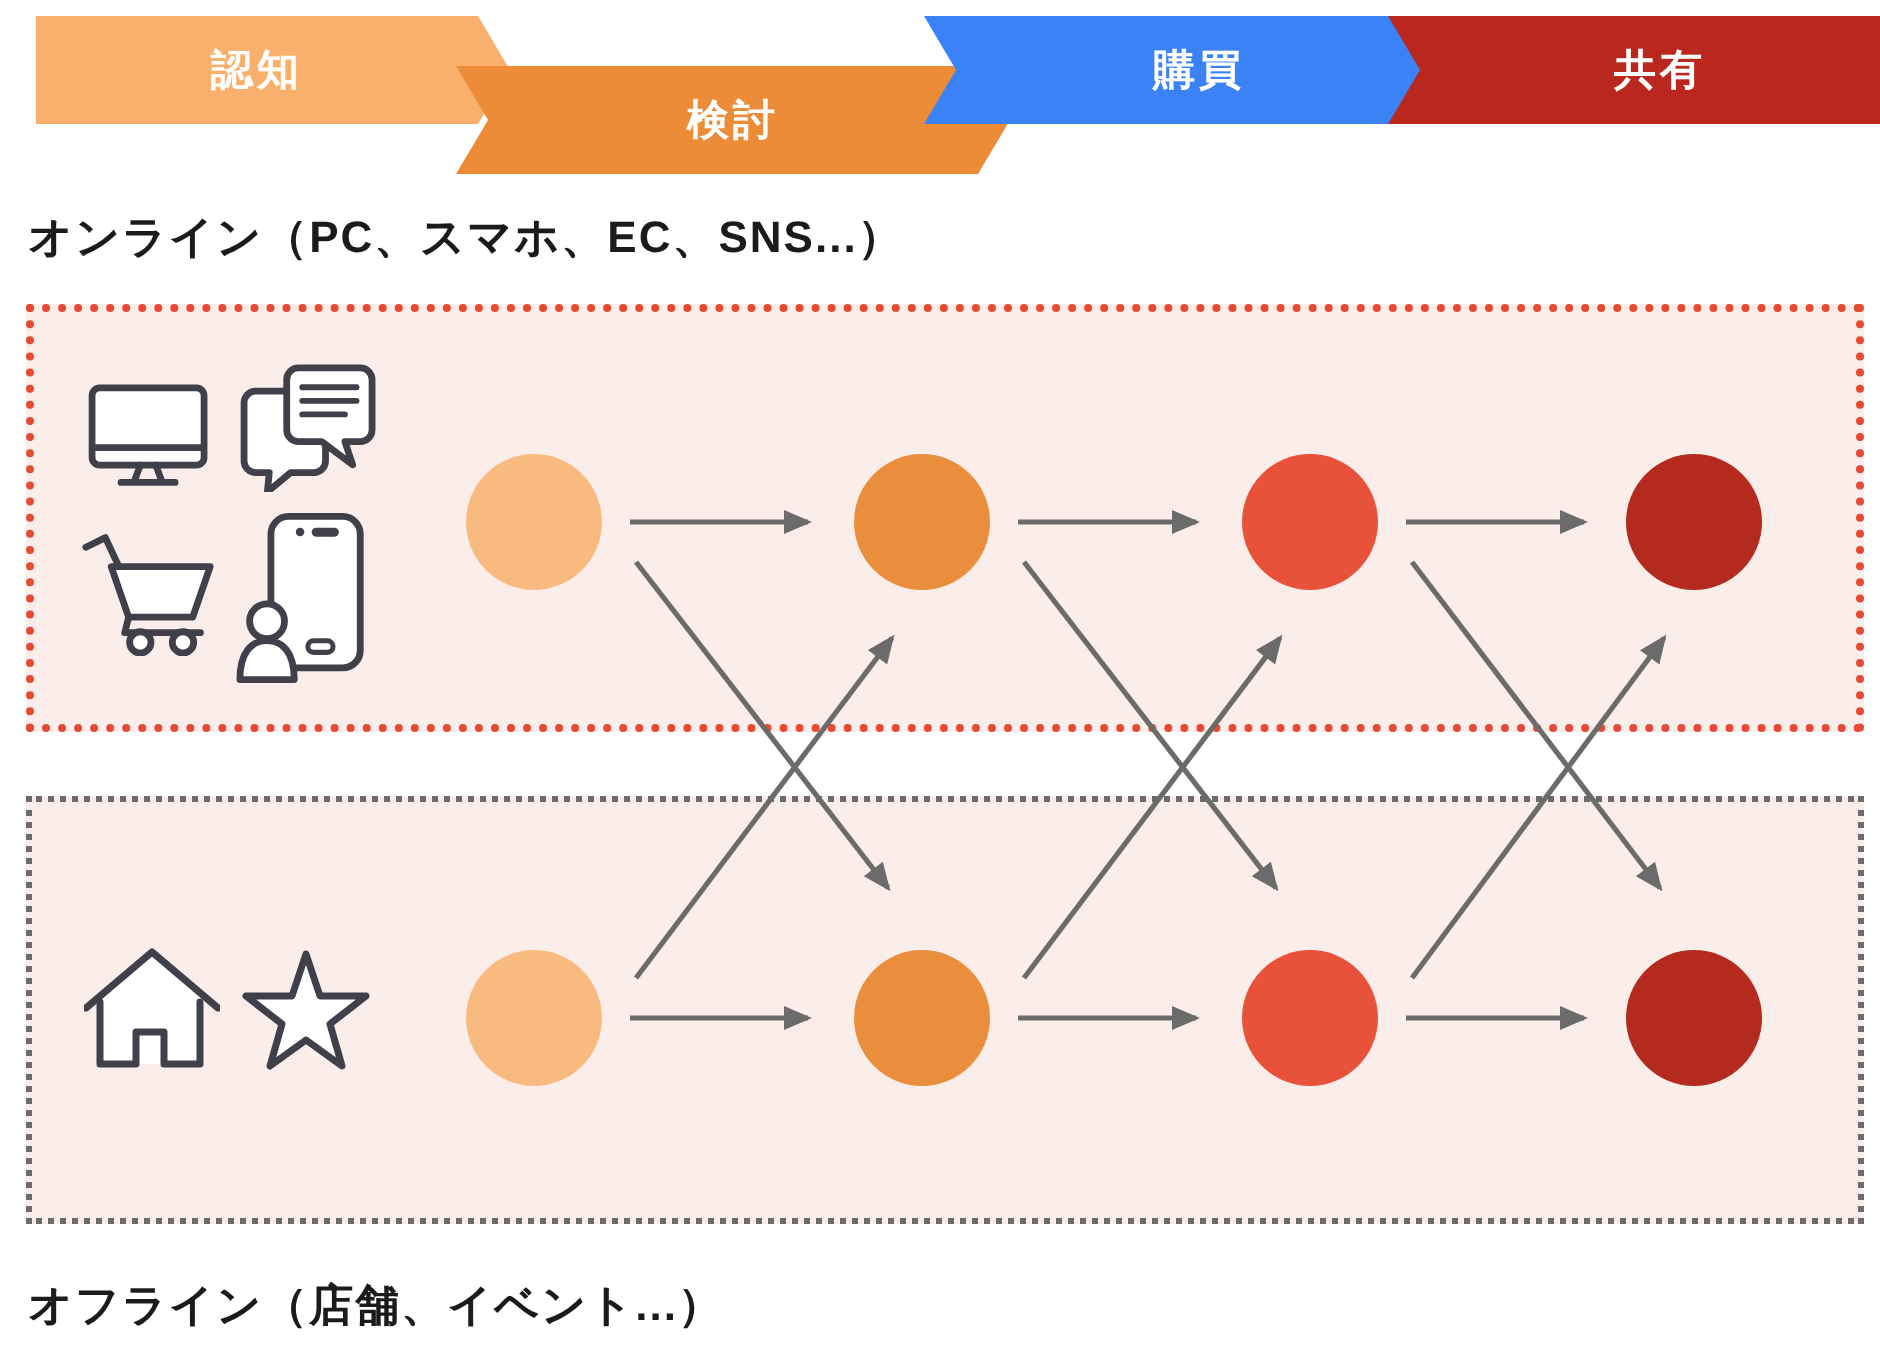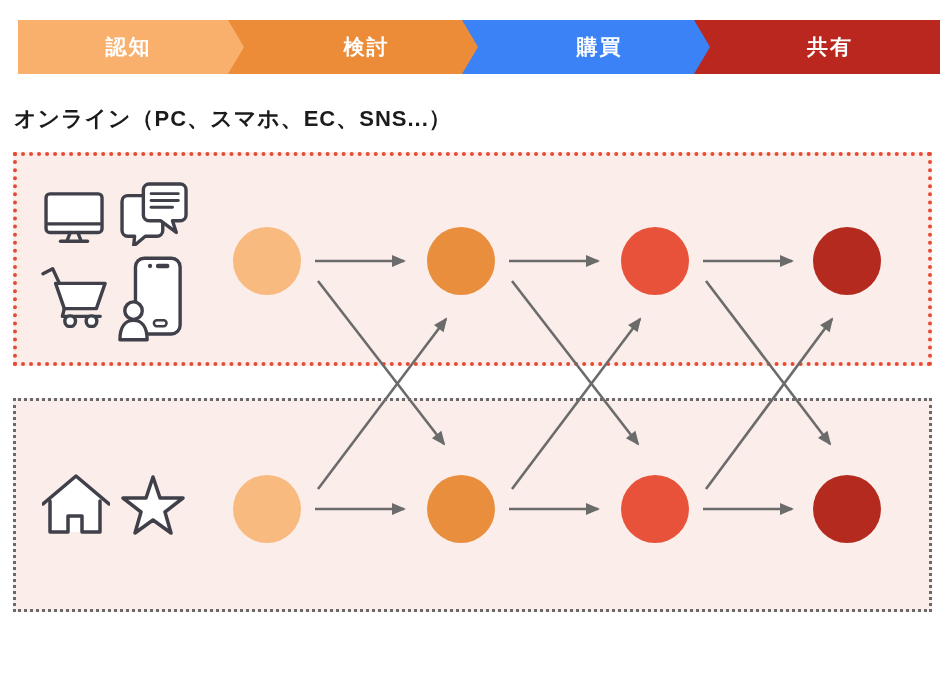--- a/index.html
+++ b/index.html
@@ -3,28 +3,28 @@
 <meta charset="utf-8">
 <style>
   html,body{margin:0;padding:0;background:#fff;}
   .canvas{
     position:relative;width:940px;height:681px;background:#fff;overflow:hidden;
     font-family:"Liberation Sans","DejaVu Sans",sans-serif;
   }
   
   .funnel{position:absolute;left:18px;top:8px;width:916px;height:54px;}
   .stage{
-    position:absolute;top:12px;height:54px;display:flex;align-items:center;justify-content:center;
+    position:absolute;top:0;height:54px;display:flex;align-items:center;justify-content:center;
     color:#fff;font-size:21px;font-weight:bold;letter-spacing:2px;
   }
   .stage.mid{clip-path:polygon(0 0,calc(100% - 16px) 0,100% 50%,calc(100% - 16px) 100%,0 100%,16px 50%);padding-left:16px;padding-right:16px;}
   .stage.first{clip-path:polygon(0 0,calc(100% - 16px) 0,100% 50%,calc(100% - 16px) 100%,0 100%);padding-right:16px;}
   .stage.last{clip-path:polygon(0 0,100% 0,100% 100%,0 100%,16px 50%);padding-left:16px;}
   .s1{left:0;width:221px;}
-  .s2{left:210px;width:245px;}
+  .s2{left:210px;width:245px;margin-top:25px;}
   .s3{left:444px;width:243px;}
   .s4{left:676px;width:240px;}
   
   .section-label{
     position:absolute;left:14px;color:#1b1b1b;font-size:22px;font-weight:bold;letter-spacing:1px;
   }
   .online-label{top:104px;}
   .offline-label{top:638px;}
   
   .zone{position:absolute;left:13px;width:919px;height:214px;box-sizing:border-box;}
@@ -59,20 +59,21 @@
       <span>共有</span>
     </div>
   </div>
 
   <div class="section-label online-label">オンライン（PC、スマホ、EC、SNS...）</div>
 
   <div class="zone online-zone" style="background: rgb(251, 237, 233);"></div>
 
   <div class="zone offline-zone" style="background: rgb(251, 237, 233);"></div>
 
+  <div class="section-label offline-label">オフライン（店舗、イベント...）</div>
 
   <div class="icon" style="left:44px;top:192px;">
     <svg width="62" height="56" viewBox="0 0 64 58">
       <rect class="ic-f" x="2" y="2" width="58" height="40" rx="4"></rect>
       <line x1="4" y1="33" x2="58" y2="33"></line>
       <path d="M27,42 L24,50 M35,42 L38,50"></path>
       <line x1="17" y1="51" x2="45" y2="51"></line>
     </svg>
   </div>
   <div class="icon" style="left:120px;top:182px;">

